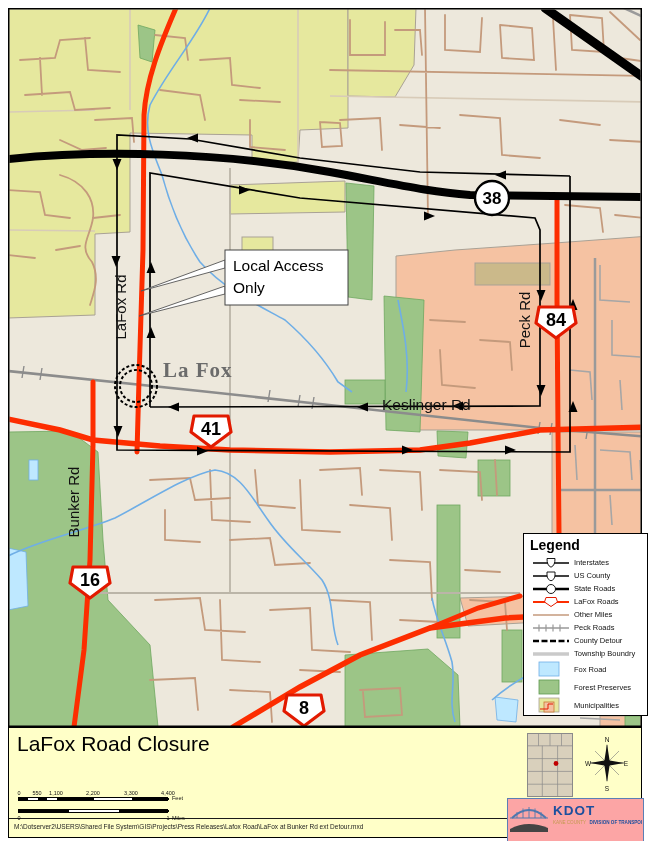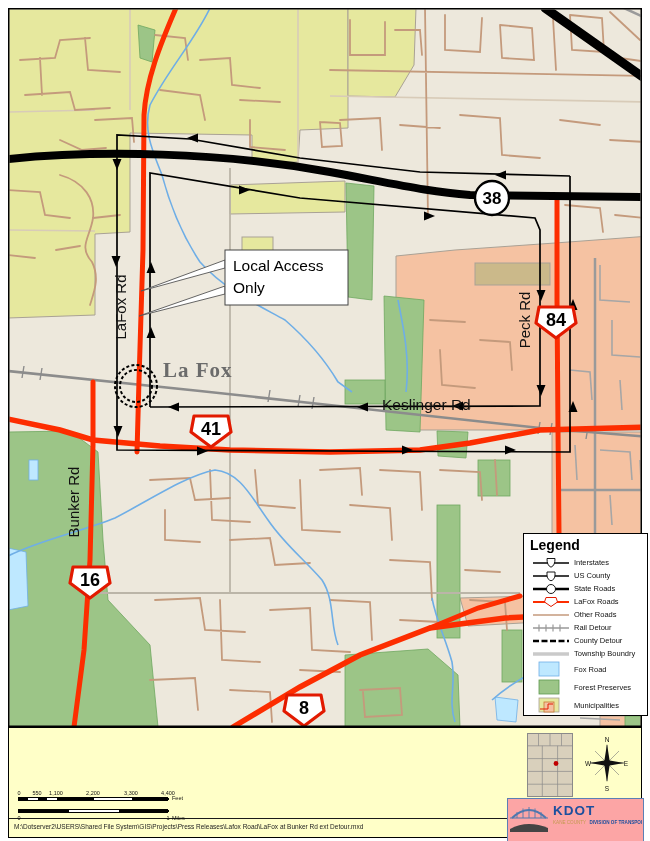--- a/index.html
+++ b/index.html
@@ -240,30 +240,30 @@
           </svg>
       </span>
         <span class="llab">LaFox Roads</span>
     </div>
     <div class="lrow">
       <span class="lsym">
         <svg width="40" height="12">
             <line x1="2" y1="6" x2="38" y2="6" stroke="#C49A7C" stroke-width="1.6"></line>
           </svg>
       </span>
-        <span class="llab">Other Roads</span>
+        <span class="llab">Other Miles</span>
     </div>
     <div class="lrow">
       <span class="lsym">
         <svg width="40" height="12">
             <line x1="2" y1="6" x2="38" y2="6" stroke="#999" stroke-width="1.4"></line>
             <path d="M8,2.5 V9.5 M15,2.5 V9.5 M22,2.5 V9.5 M29,2.5 V9.5" stroke="#999" stroke-width="1.2"></path>
           </svg>
       </span>
-        <span class="llab">Rail Detour</span>
+        <span class="llab">Peck Roads</span>
     </div>
     <div class="lrow">
       <span class="lsym">
         <svg width="40" height="12">
             <line x1="2" y1="6" x2="38" y2="6" stroke="#000" stroke-width="2.6" stroke-dasharray="6 2.5"></line>
           </svg>
       </span>
         <span class="llab">County Detour</span>
     </div>
     <div class="lrow">
@@ -296,20 +296,21 @@
             <rect x="8" y="1" width="20" height="14" fill="#E6E89E" stroke="#A9A195" stroke-width="0.8"></rect>
             <rect x="13" y="5" width="10" height="10" fill="#F5C2A2" stroke="#C87830" stroke-width="0.8"></rect>
             <path d="M9,12 h8 v-5 h5" fill="none" stroke="#E21A00" stroke-width="1"></path>
           </svg>
       </span>
         <span class="llab">Municipalities</span>
     </div>
   </div>
 
   <div class="titlebar">
+    <div class="t1">LaFox Road Closure</div>
     <div class="sep"></div>
     <div class="fpath">M:\Dotserver2\USERS\Shared File System\GIS\Projects\Press Releases\Lafox Road\LaFox at Bunker Rd ext Detour.mxd</div>
 
     <div class="scale">
       <span class="tick" style="left:1px;top:0;">0</span>
       <span class="tick" style="left:19px;top:0;">550</span>
       <span class="tick" style="left:38px;top:0;">1,100</span>
       <span class="tick" style="left:75px;top:0;">2,200</span>
       <span class="tick" style="left:113px;top:0;">3,300</span>
       <span class="tick" style="left:150px;top:0;">4,400</span>

